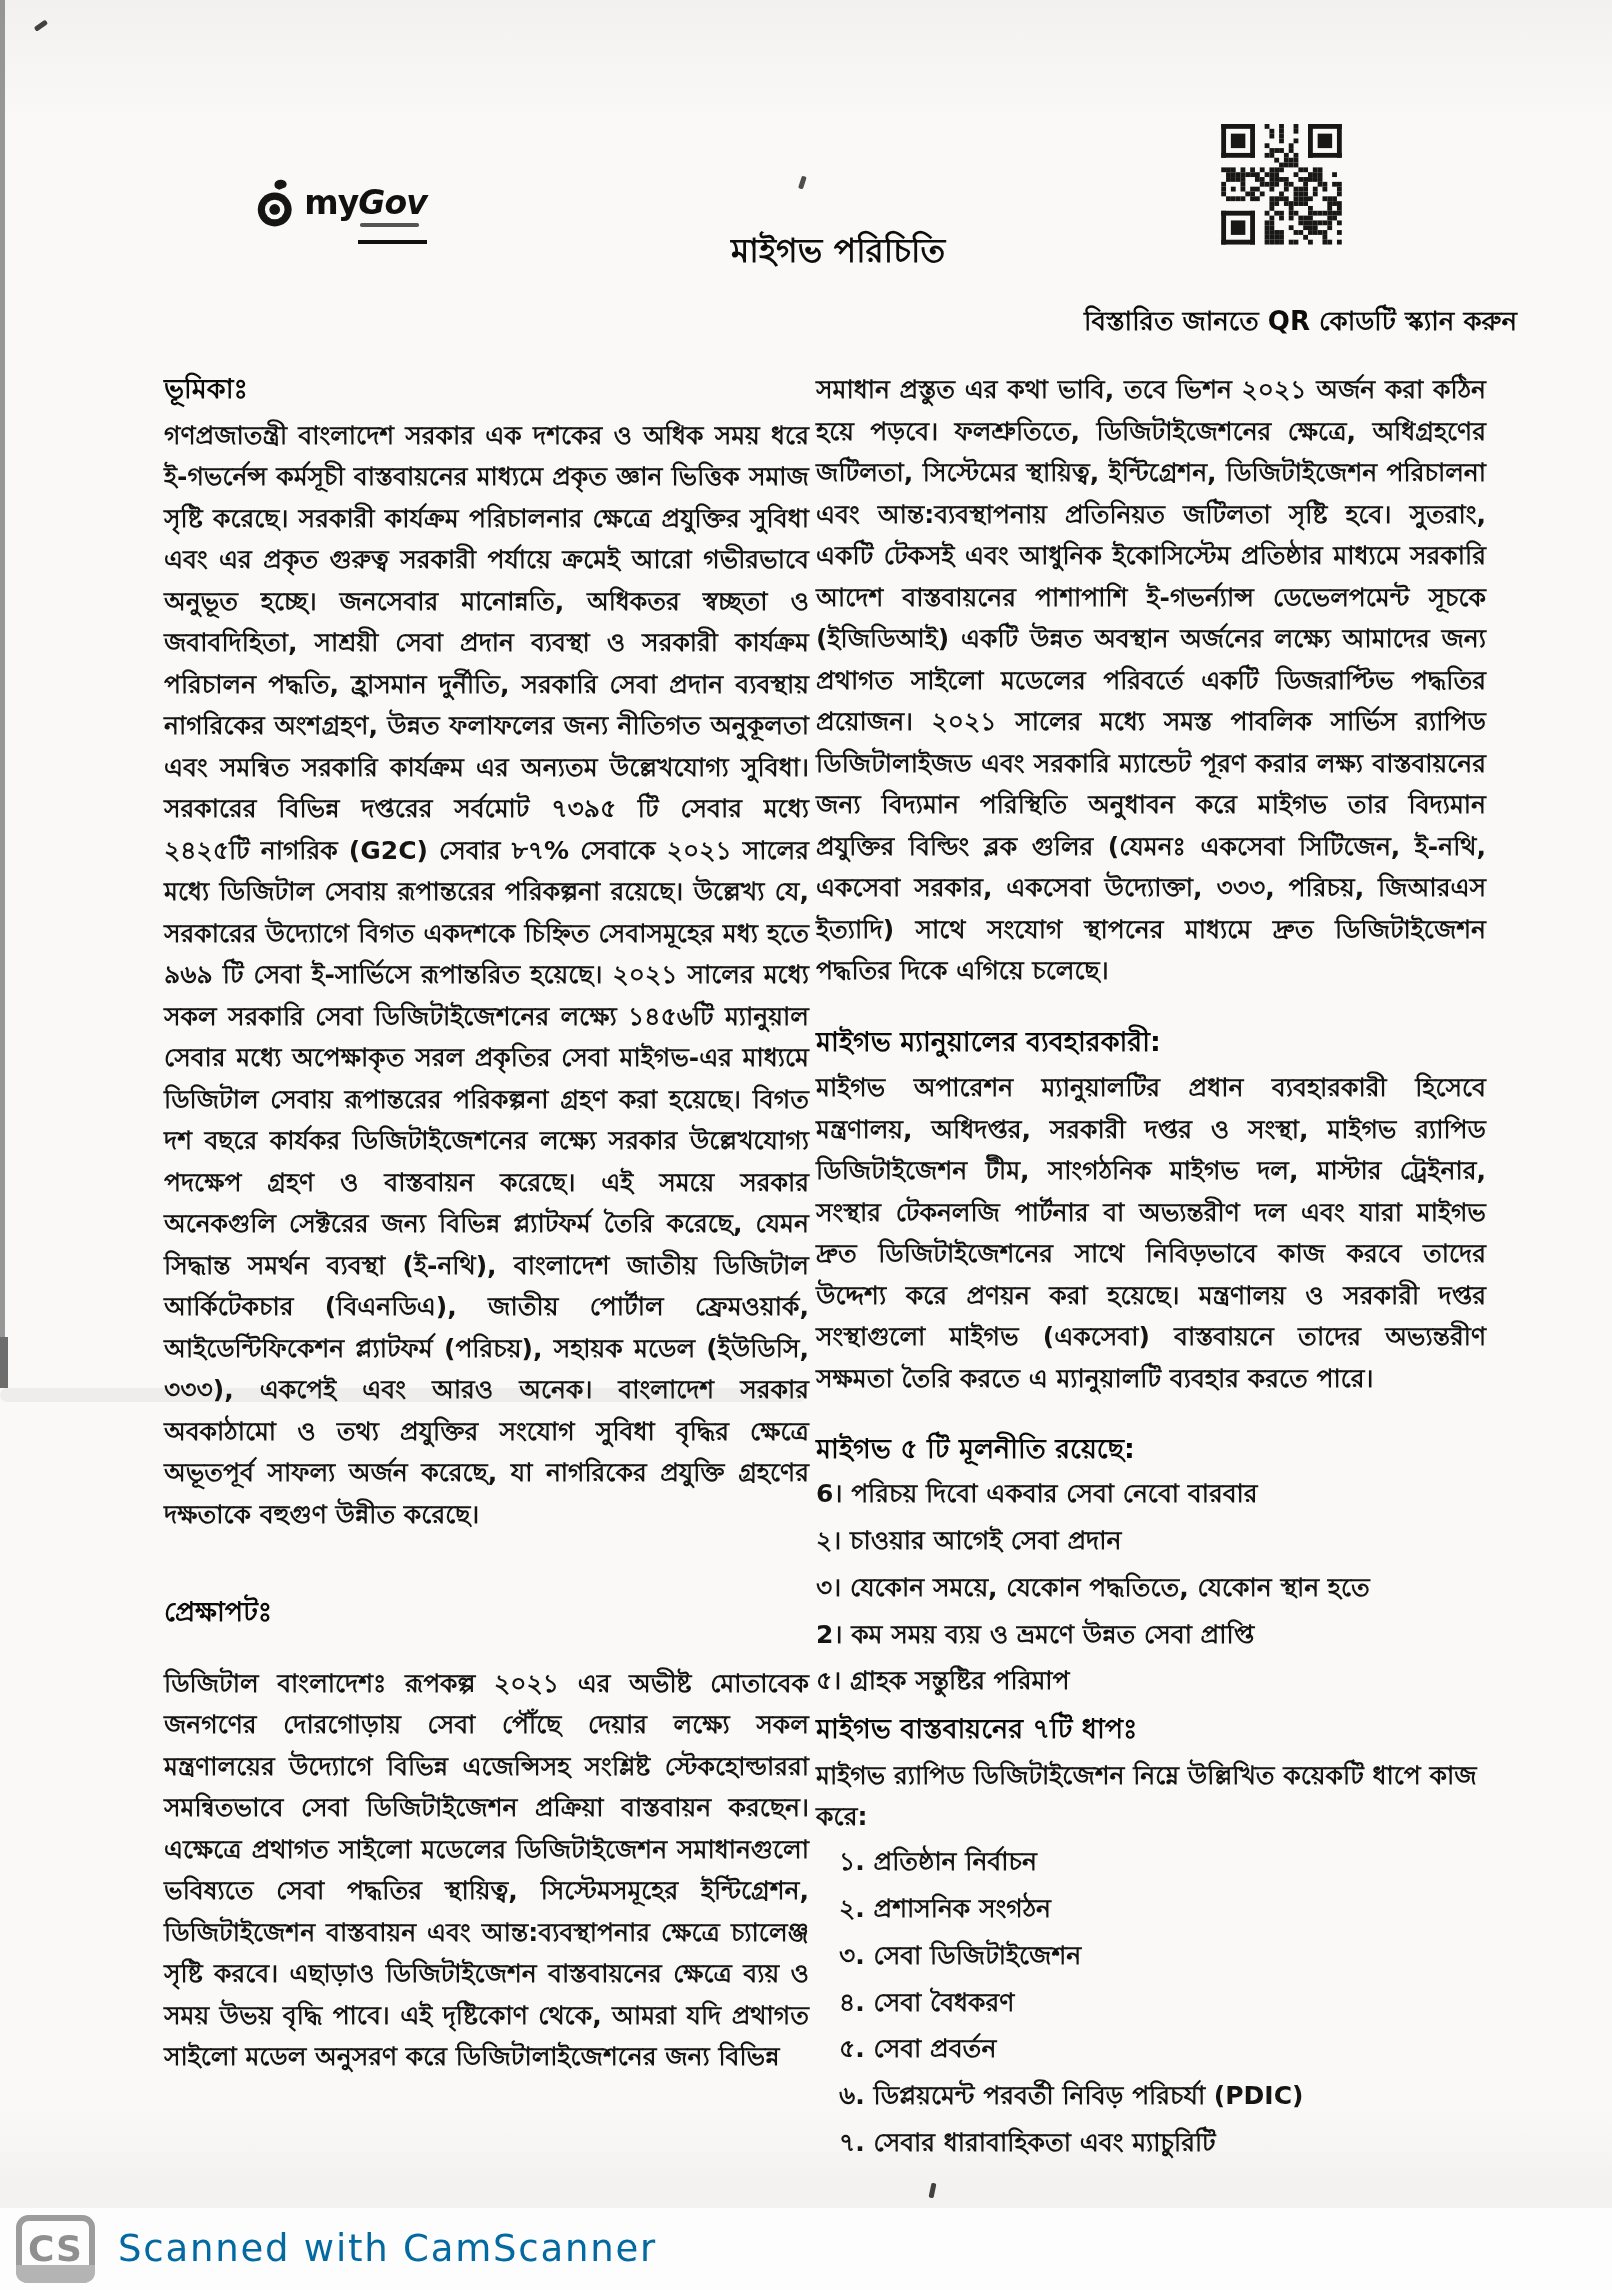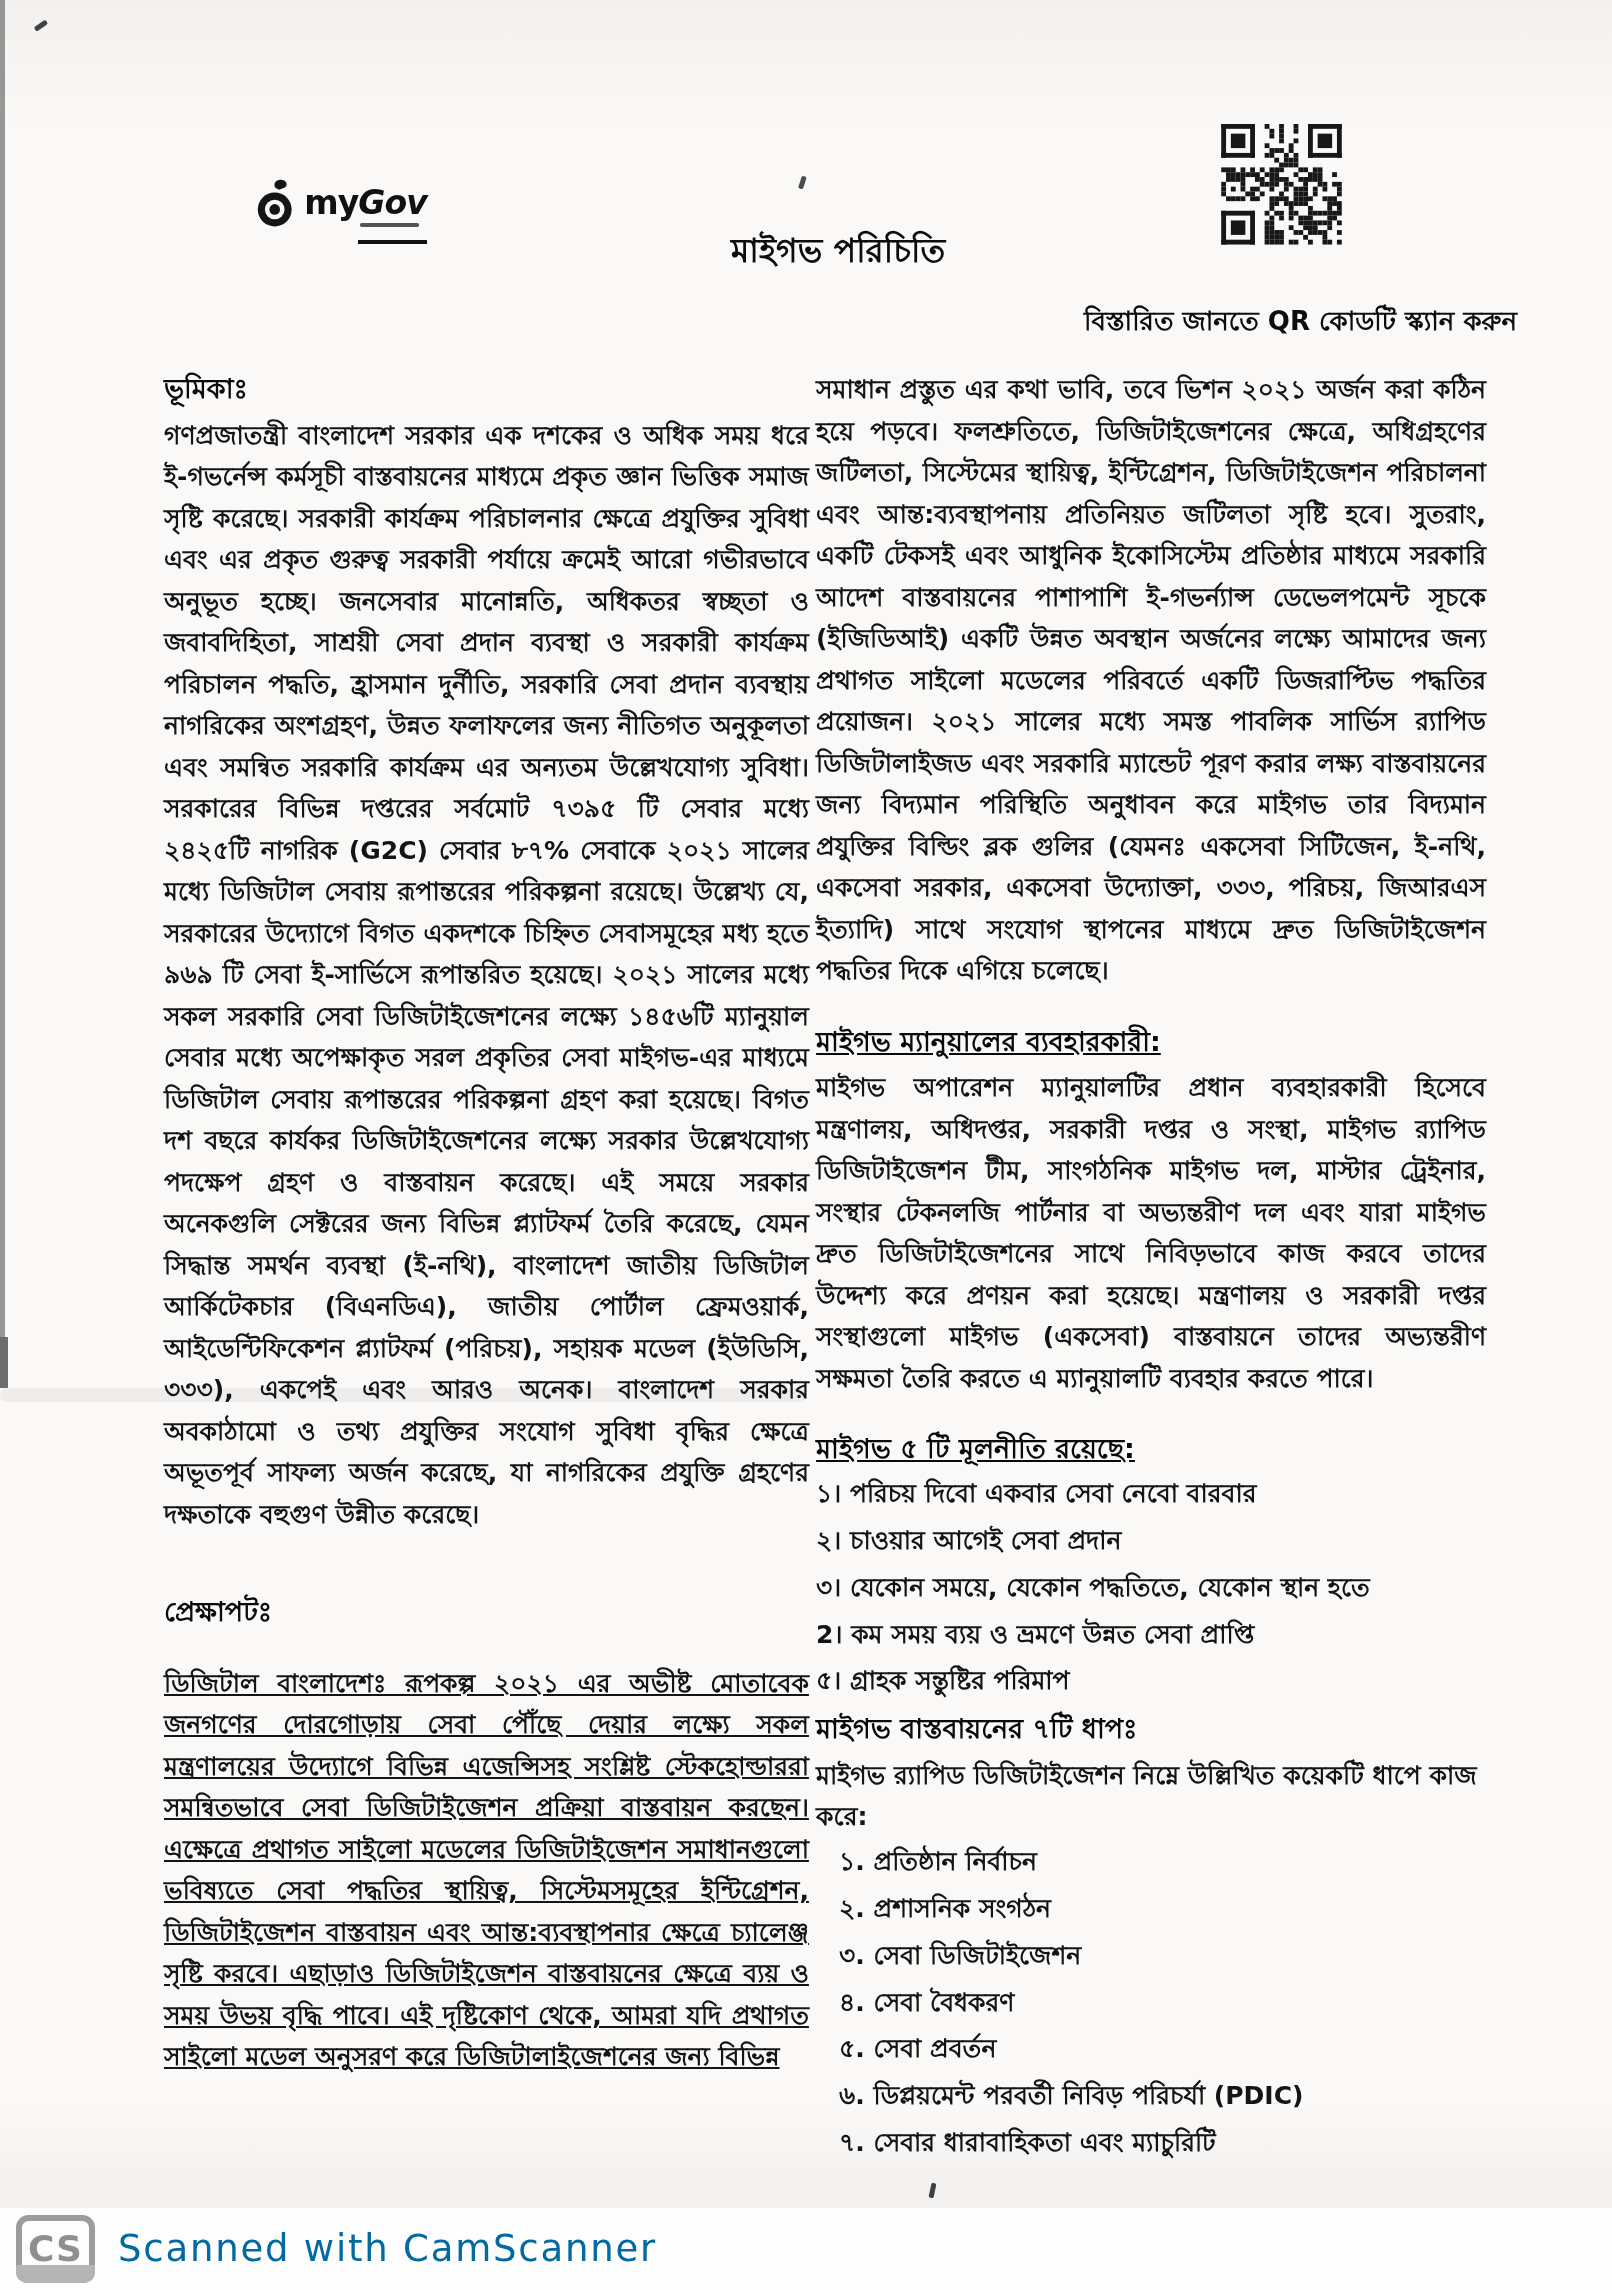--- a/index.html
+++ b/index.html
@@ -46,21 +46,21 @@
     display:flex;gap:7.2px;color:#141414;
   }
   .col{font-size:25px;line-height:1.66;text-align:justify;font-weight:600;}
   .col.left{width:645px;}
   .col.right{width:670px;}
   .col h2{
     font-size:27px;font-weight:bold;color:#0a0a0a;margin:0 0 5.4px 0;line-height:1.5;text-align:left;
   }
   .col p{margin:0 0 0 0;}
   .col .sp-lg{margin-top:57px;}
-  .col .sp-md{margin-top:30px;text-decoration:underline;}
+  .col .sp-md{margin-top:30px;}
   .plain-list{list-style:none;margin:5.4px 0 0 0;padding:0;text-align:left;}
   .plain-list li{margin:0 0 8px 0;line-height:1.55;}
   .steps-list{padding-left:23px;}
 
   
   .footer{
     position:absolute;left:0;bottom:0;width:1612px;height:82px;background:#fdfdfd;text-align:center;
   }
   .cs-icon{
     position:absolute;left:16px;bottom:7.2px;width:79px;height:68px;
@@ -340,21 +340,21 @@
     </section>
 
     <section class="col right">
       <p>সমাধান প্রস্তুত এর কথা ভাবি, তবে ভিশন ২০২১ অর্জন করা কঠিন হয়ে পড়বে। ফলশ্রুতিতে, ডিজিটাইজেশনের ক্ষেত্রে, অধিগ্রহণের জটিলতা, সিস্টেমের স্থায়িত্ব, ইন্টিগ্রেশন, ডিজিটাইজেশন পরিচালনা এবং আন্ত:ব্যবস্থাপনায় প্রতিনিয়ত জটিলতা সৃষ্টি হবে। সুতরাং, একটি টেকসই এবং আধুনিক ইকোসিস্টেম প্রতিষ্ঠার মাধ্যমে সরকারি আদেশ বাস্তবায়নের পাশাপাশি ই-গভর্ন্যান্স ডেভেলপমেন্ট সূচকে (ইজিডিআই) একটি উন্নত অবস্থান অর্জনের লক্ষ্যে আমাদের জন্য প্রথাগত সাইলো মডেলের পরিবর্তে একটি ডিজরাপ্টিভ পদ্ধতির প্রয়োজন। ২০২১ সালের মধ্যে সমস্ত পাবলিক সার্ভিস র‍্যাপিড ডিজিটালাইজড এবং সরকারি ম্যান্ডেট পূরণ করার লক্ষ্য বাস্তবায়নের জন্য বিদ্যমান পরিস্থিতি অনুধাবন করে মাইগভ তার বিদ্যমান প্রযুক্তির বিল্ডিং ব্লক গুলির (যেমনঃ একসেবা সিটিজেন, ই-নথি, একসেবা সরকার, একসেবা উদ্যোক্তা, ৩৩৩, পরিচয়, জিআরএস ইত্যাদি) সাথে সংযোগ স্থাপনের মাধ্যমে দ্রুত ডিজিটাইজেশন পদ্ধতির দিকে এগিয়ে চলেছে।</p>
 
       <h2 class="sp-md">মাইগভ ম্যানুয়ালের ব্যবহারকারী:</h2>
       <p>মাইগভ অপারেশন ম্যানুয়ালটির প্রধান ব্যবহারকারী হিসেবে মন্ত্রণালয়, অধিদপ্তর, সরকারী দপ্তর ও সংস্থা, মাইগভ র‍্যাপিড ডিজিটাইজেশন টীম, সাংগঠনিক মাইগভ দল, মাস্টার ট্রেইনার, সংস্থার টেকনলজি পার্টনার বা অভ্যন্তরীণ দল এবং যারা মাইগভ দ্রুত ডিজিটাইজেশনের সাথে নিবিড়ভাবে কাজ করবে তাদের উদ্দেশ্য করে প্রণয়ন করা হয়েছে। মন্ত্রণালয় ও সরকারী দপ্তর সংস্থাগুলো মাইগভ (একসেবা) বাস্তবায়নে তাদের অভ্যন্তরীণ সক্ষমতা তৈরি করতে এ ম্যানুয়ালটি ব্যবহার করতে পারে।</p>
 
       <h2 class="sp-md">মাইগভ ৫ টি মূলনীতি রয়েছে:</h2>
       <ul class="plain-list">
-        <li>১। পরিচয় দিবো একবার সেবা নেবো বারবার</li>
+        <li>6। পরিচয় দিবো একবার সেবা নেবো বারবার</li>
         <li>২। চাওয়ার আগেই সেবা প্রদান</li>
         <li>৩। যেকোন সময়ে, যেকোন পদ্ধতিতে, যেকোন স্থান হতে</li>
         <li>2। কম সময় ব্যয় ও ভ্রমণে উন্নত সেবা প্রাপ্তি</li>
         <li>৫। গ্রাহক সন্তুষ্টির পরিমাপ</li>
       </ul>
 
       <h2>মাইগভ বাস্তবায়নের ৭টি ধাপঃ</h2>
       <p style="text-align:left;">মাইগভ র‍্যাপিড ডিজিটাইজেশন নিম্নে উল্লিখিত কয়েকটি ধাপে কাজ করে:</p>
       <ul class="plain-list steps-list">
         <li>১. প্রতিষ্ঠান নির্বাচন</li>

